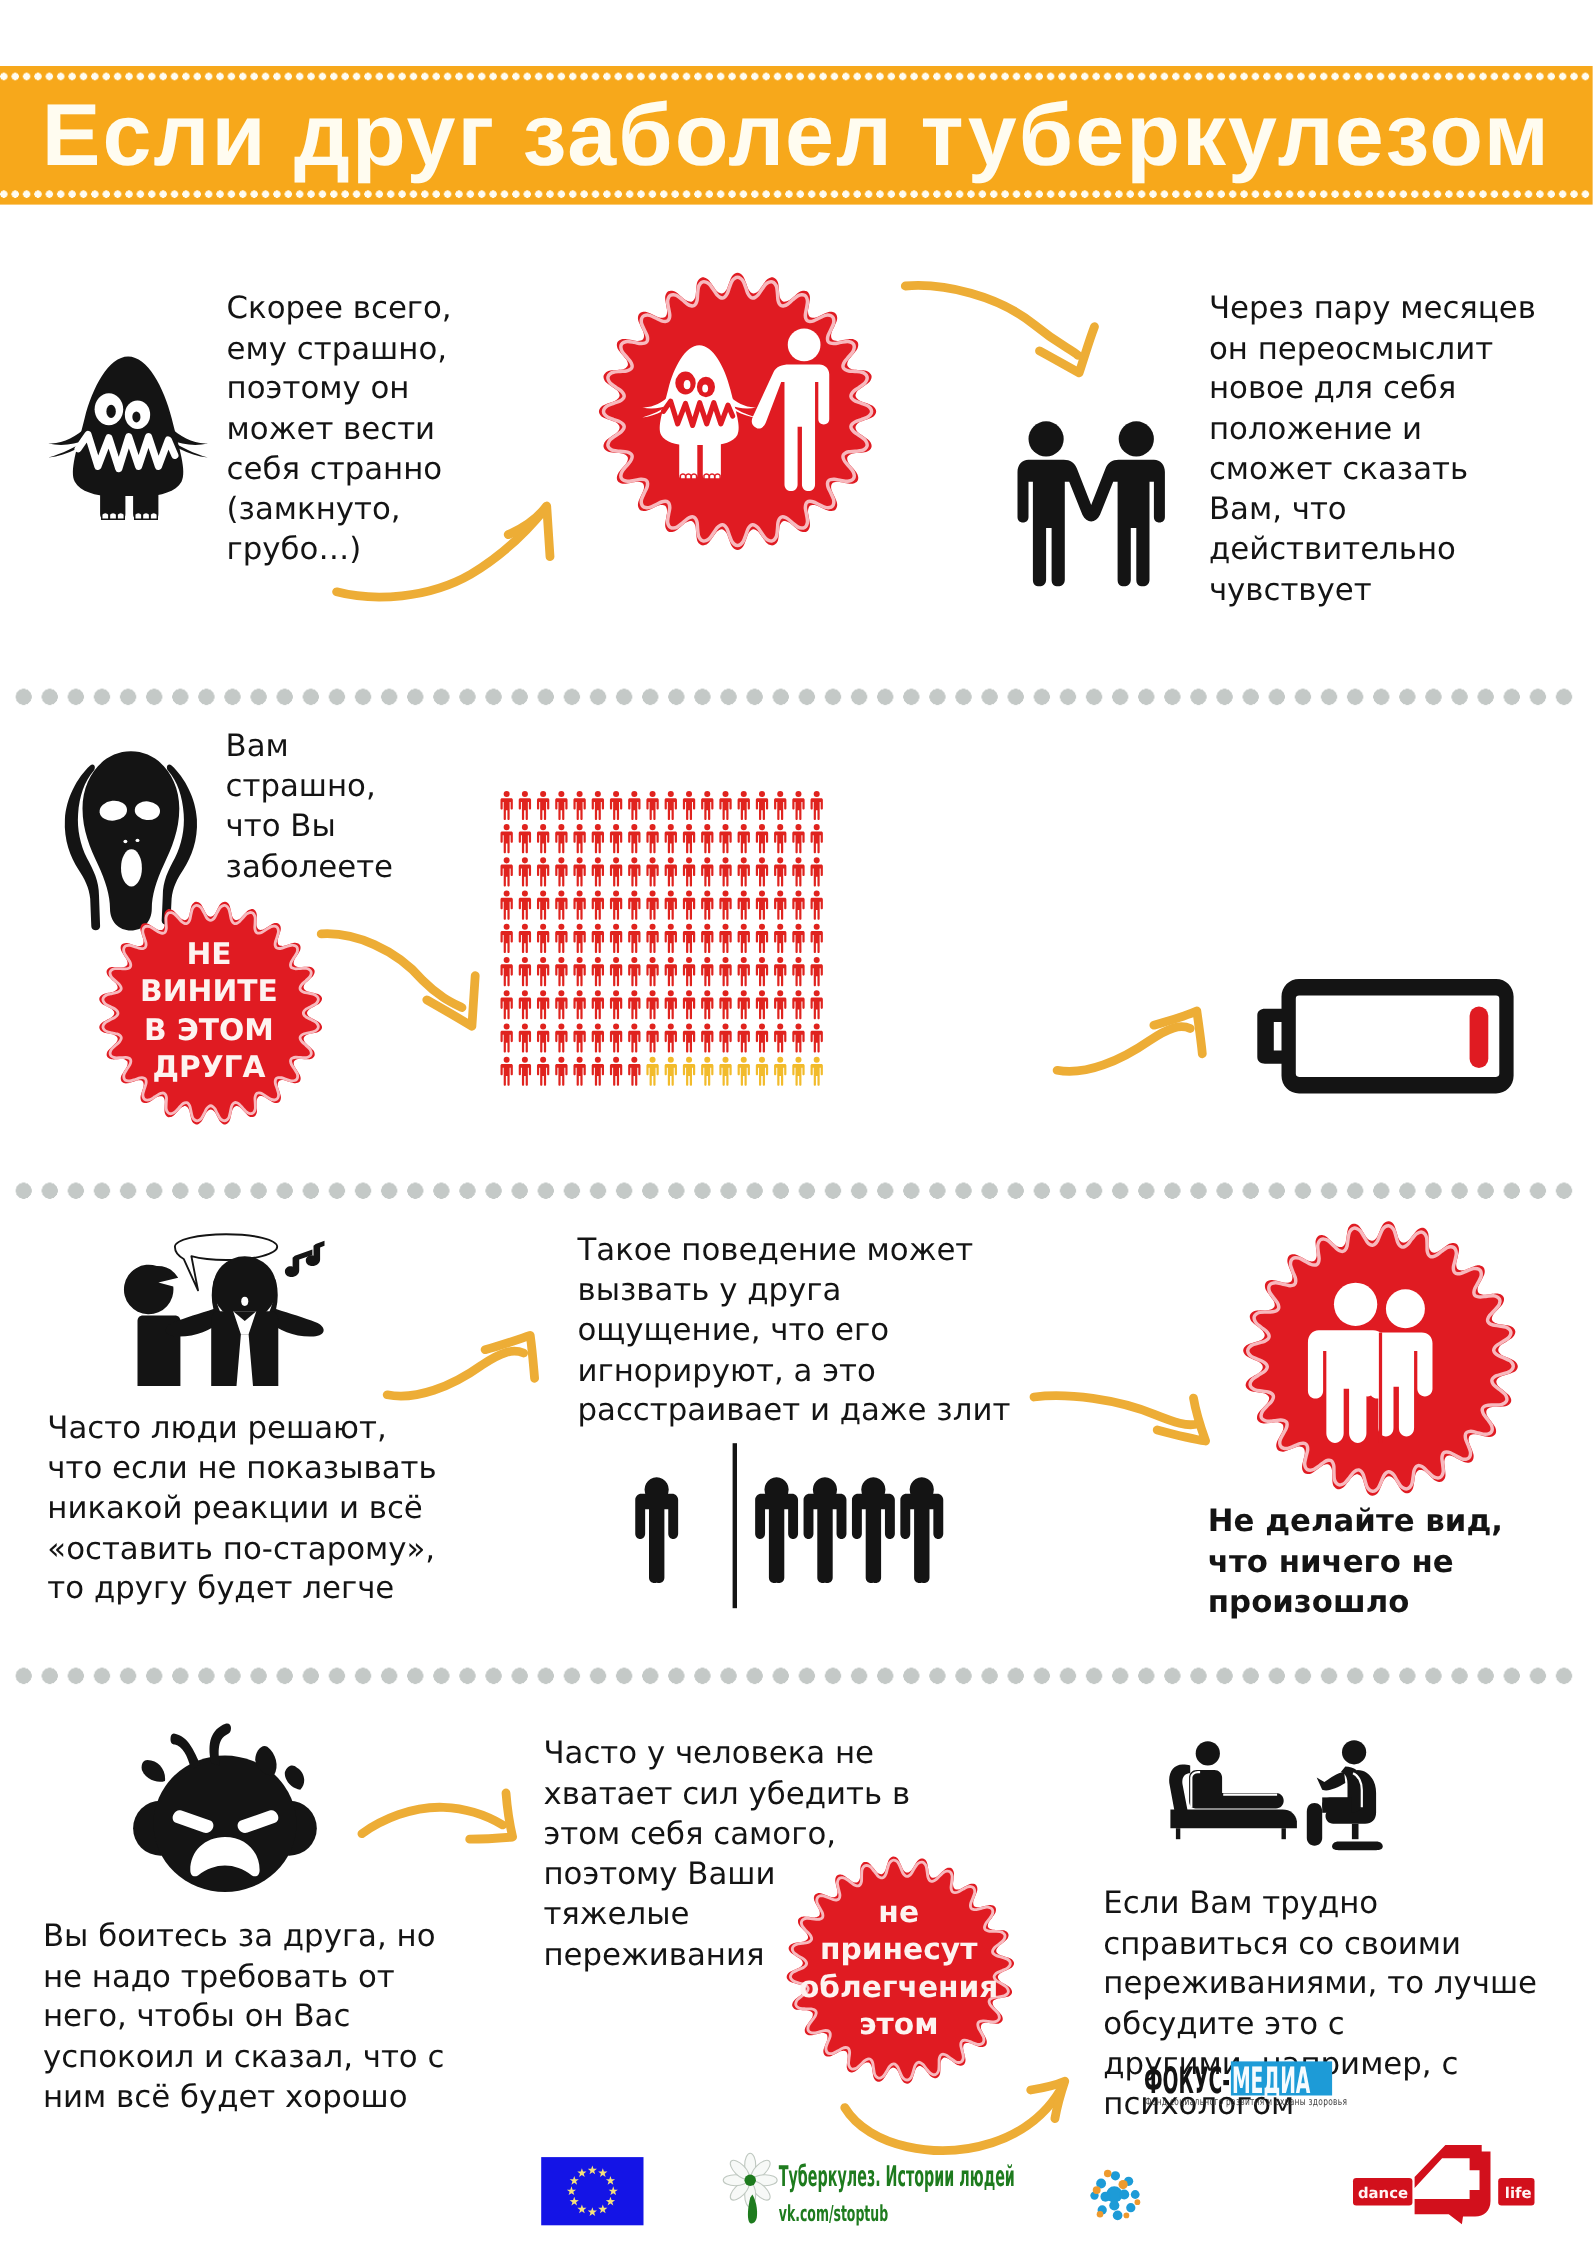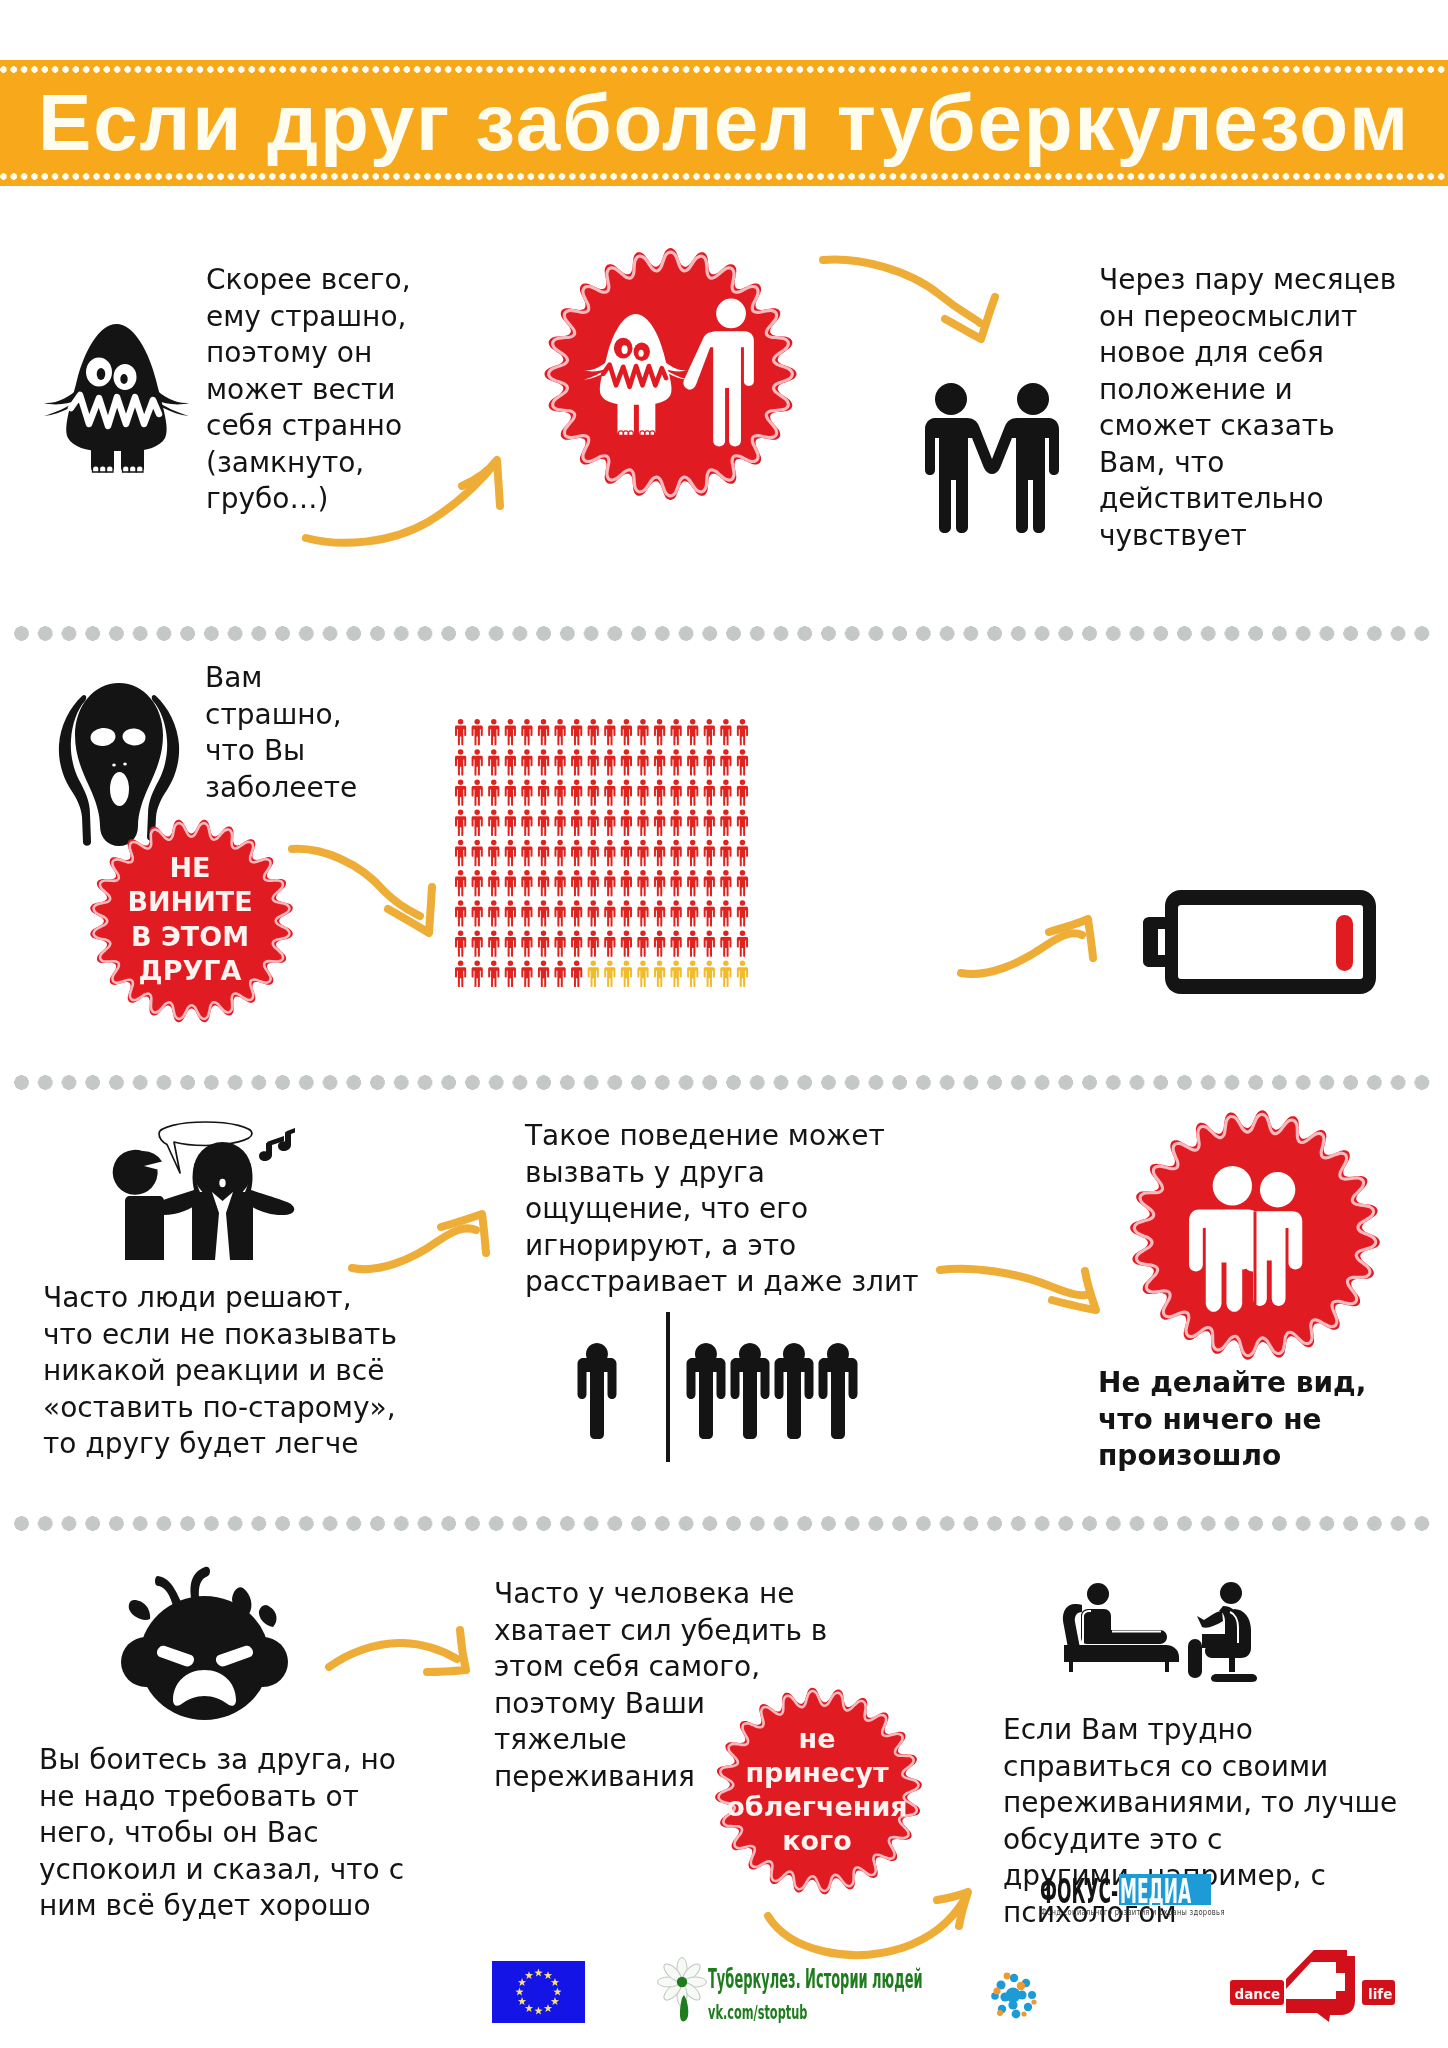--- a/index.html
+++ b/index.html
@@ -794,21 +794,21 @@
   <div class="abs" style="left:712px;top:1685px;width:213px;height:212px">
     <svg width="213" height="212" viewBox="-2 -2 260 260">
       <path class="starburst" d="M153.23 3.53 C154.13 3.71,154.99 4.20,155.75 4.98 C156.50 5.75,157.25 6.66,157.78 8.18 C158.32 9.71,158.61 12.15,158.96 14.13 C159.31 16.12,159.47 18.54,159.89 20.08 C160.30 21.61,160.84 22.52,161.43 23.32 C162.01 24.13,162.66 24.65,163.41 24.91 C164.17 25.17,165.00 25.15,165.96 24.88 C166.92 24.60,167.90 24.22,169.17 23.27 C170.44 22.31,172.06 20.50,173.55 19.15 C175.05 17.80,176.78 16.05,178.14 15.17 C179.50 14.30,180.64 14.04,181.72 13.90 C182.79 13.75,183.77 13.89,184.59 14.30 C185.41 14.71,186.11 15.40,186.64 16.35 C187.17 17.29,187.66 18.36,187.78 19.97 C187.90 21.59,187.55 24.02,187.37 26.03 C187.20 28.03,186.73 30.42,186.73 32.01 C186.73 33.59,187.02 34.61,187.38 35.54 C187.74 36.47,188.22 37.15,188.89 37.59 C189.55 38.04,190.36 38.23,191.36 38.22 C192.35 38.20,193.40 38.08,194.87 37.49 C196.34 36.89,198.38 35.56,200.18 34.65 C201.97 33.73,204.09 32.49,205.63 32.00 C207.17 31.50,208.34 31.55,209.42 31.69 C210.49 31.83,211.40 32.22,212.08 32.82 C212.77 33.43,213.27 34.28,213.54 35.33 C213.81 36.38,214.00 37.54,213.70 39.13 C213.40 40.72,212.43 42.97,211.74 44.87 C211.05 46.76,209.98 48.95,209.58 50.48 C209.17 52.01,209.18 53.07,209.29 54.06 C209.39 55.05,209.69 55.83,210.21 56.43 C210.74 57.03,211.47 57.43,212.43 57.67 C213.40 57.92,214.45 58.08,216.02 57.88 C217.60 57.69,219.91 56.93,221.88 56.51 C223.85 56.09,226.22 55.44,227.83 55.36 C229.45 55.28,230.57 55.63,231.57 56.04 C232.57 56.45,233.35 57.06,233.85 57.83 C234.36 58.59,234.62 59.54,234.61 60.63 C234.60 61.71,234.48 62.88,233.78 64.34 C233.08 65.79,231.56 67.72,230.41 69.37 C229.25 71.02,227.65 72.86,226.86 74.23 C226.07 75.61,225.81 76.63,225.65 77.62 C225.50 78.60,225.58 79.43,225.93 80.15 C226.29 80.87,226.89 81.44,227.76 81.92 C228.63 82.41,229.60 82.83,231.17 83.05 C232.74 83.27,235.17 83.14,237.18 83.24 C239.19 83.34,241.65 83.33,243.23 83.67 C244.81 84.02,245.80 84.64,246.67 85.30 C247.53 85.96,248.12 86.75,248.41 87.62 C248.70 88.49,248.71 89.47,248.42 90.52 C248.12 91.56,247.71 92.66,246.66 93.88 C245.60 95.11,243.63 96.58,242.09 97.88 C240.55 99.17,238.53 100.53,237.41 101.65 C236.29 102.77,235.77 103.70,235.37 104.61 C234.96 105.52,234.83 106.34,234.98 107.13 C235.14 107.91,235.57 108.62,236.28 109.31 C237.00 110.01,237.83 110.67,239.29 111.29 C240.75 111.91,243.13 112.41,245.05 113.03 C246.96 113.65,249.34 114.27,250.78 115.01 C252.22 115.75,253.01 116.61,253.67 117.47 C254.34 118.33,254.70 119.24,254.76 120.16 C254.81 121.07,254.57 122.03,254.01 122.96 C253.46 123.89,252.78 124.85,251.44 125.76 C250.11 126.67,247.82 127.58,246.00 128.43 C244.18 129.28,241.87 130.07,240.50 130.87 C239.13 131.66,238.39 132.42,237.76 133.19 C237.14 133.97,236.80 134.73,236.74 135.53 C236.68 136.32,236.92 137.12,237.43 137.98 C237.95 138.83,238.57 139.68,239.82 140.66 C241.07 141.64,243.24 142.73,244.93 143.83 C246.62 144.92,248.76 146.14,249.96 147.23 C251.15 148.31,251.70 149.35,252.12 150.35 C252.54 151.35,252.65 152.33,252.47 153.23 C252.29 154.13,251.80 154.99,251.02 155.75 C250.25 156.50,249.34 157.25,247.82 157.78 C246.29 158.32,243.85 158.61,241.87 158.96 C239.88 159.31,237.46 159.47,235.92 159.89 C234.39 160.30,233.48 160.84,232.68 161.43 C231.87 162.01,231.35 162.66,231.09 163.41 C230.83 164.17,230.85 165.00,231.12 165.96 C231.40 166.92,231.78 167.90,232.73 169.17 C233.69 170.44,235.50 172.06,236.85 173.55 C238.20 175.05,239.95 176.78,240.83 178.14 C241.70 179.50,241.96 180.64,242.10 181.72 C242.25 182.79,242.11 183.77,241.70 184.59 C241.29 185.41,240.60 186.11,239.65 186.64 C238.71 187.17,237.64 187.66,236.03 187.78 C234.41 187.90,231.98 187.55,229.97 187.37 C227.97 187.20,225.58 186.73,223.99 186.73 C222.41 186.73,221.39 187.02,220.46 187.38 C219.53 187.74,218.85 188.22,218.41 188.89 C217.96 189.55,217.77 190.36,217.78 191.36 C217.80 192.35,217.92 193.40,218.51 194.87 C219.11 196.34,220.44 198.38,221.35 200.18 C222.27 201.97,223.51 204.09,224.00 205.63 C224.50 207.17,224.45 208.34,224.31 209.42 C224.17 210.49,223.78 211.40,223.18 212.08 C222.57 212.77,221.72 213.27,220.67 213.54 C219.62 213.81,218.46 214.00,216.87 213.70 C215.28 213.40,213.03 212.43,211.13 211.74 C209.24 211.05,207.05 209.98,205.52 209.58 C203.99 209.17,202.93 209.18,201.94 209.29 C200.95 209.39,200.17 209.69,199.57 210.21 C198.97 210.74,198.57 211.47,198.33 212.43 C198.08 213.40,197.92 214.45,198.12 216.02 C198.31 217.60,199.07 219.91,199.49 221.88 C199.91 223.85,200.56 226.22,200.64 227.83 C200.72 229.45,200.37 230.57,199.96 231.57 C199.55 232.57,198.94 233.35,198.17 233.85 C197.41 234.36,196.46 234.62,195.37 234.61 C194.29 234.60,193.12 234.48,191.66 233.78 C190.21 233.08,188.28 231.56,186.63 230.41 C184.98 229.25,183.14 227.65,181.77 226.86 C180.39 226.07,179.37 225.81,178.38 225.65 C177.40 225.50,176.57 225.58,175.85 225.93 C175.13 226.29,174.56 226.89,174.08 227.76 C173.59 228.63,173.17 229.60,172.95 231.17 C172.73 232.74,172.86 235.17,172.76 237.18 C172.66 239.19,172.67 241.65,172.33 243.23 C171.98 244.81,171.36 245.80,170.70 246.67 C170.04 247.53,169.25 248.12,168.38 248.41 C167.51 248.70,166.53 248.71,165.48 248.42 C164.44 248.12,163.34 247.71,162.12 246.66 C160.89 245.60,159.42 243.63,158.12 242.09 C156.83 240.55,155.47 238.53,154.35 237.41 C153.23 236.29,152.30 235.77,151.39 235.37 C150.48 234.96,149.66 234.83,148.87 234.98 C148.09 235.14,147.38 235.57,146.69 236.28 C145.99 237.00,145.33 237.83,144.71 239.29 C144.09 240.75,143.59 243.13,142.97 245.05 C142.35 246.96,141.73 249.34,140.99 250.78 C140.25 252.22,139.39 253.01,138.53 253.67 C137.67 254.34,136.76 254.70,135.84 254.76 C134.93 254.81,133.97 254.57,133.04 254.01 C132.11 253.46,131.15 252.78,130.24 251.44 C129.33 250.11,128.42 247.82,127.57 246.00 C126.72 244.18,125.93 241.87,125.13 240.50 C124.34 239.13,123.58 238.39,122.81 237.76 C122.03 237.14,121.27 236.80,120.47 236.74 C119.68 236.68,118.88 236.92,118.02 237.43 C117.17 237.95,116.32 238.57,115.34 239.82 C114.36 241.07,113.27 243.24,112.17 244.93 C111.08 246.62,109.86 248.76,108.77 249.96 C107.69 251.15,106.65 251.70,105.65 252.12 C104.65 252.54,103.67 252.65,102.77 252.47 C101.87 252.29,101.01 251.80,100.25 251.02 C99.50 250.25,98.75 249.34,98.22 247.82 C97.68 246.29,97.39 243.85,97.04 241.87 C96.69 239.88,96.53 237.46,96.11 235.92 C95.70 234.39,95.16 233.48,94.57 232.68 C93.99 231.87,93.34 231.35,92.59 231.09 C91.83 230.83,91.00 230.85,90.04 231.12 C89.08 231.40,88.10 231.78,86.83 232.73 C85.56 233.69,83.94 235.50,82.45 236.85 C80.95 238.20,79.22 239.95,77.86 240.83 C76.50 241.70,75.36 241.96,74.28 242.10 C73.21 242.25,72.23 242.11,71.41 241.70 C70.59 241.29,69.89 240.60,69.36 239.65 C68.83 238.71,68.34 237.64,68.22 236.03 C68.10 234.41,68.45 231.98,68.63 229.97 C68.80 227.97,69.27 225.58,69.27 223.99 C69.27 222.41,68.98 221.39,68.62 220.46 C68.26 219.53,67.78 218.85,67.11 218.41 C66.45 217.96,65.64 217.77,64.64 217.78 C63.65 217.80,62.60 217.92,61.13 218.51 C59.66 219.11,57.62 220.44,55.82 221.35 C54.03 222.27,51.91 223.51,50.37 224.00 C48.83 224.50,47.66 224.45,46.58 224.31 C45.51 224.17,44.60 223.78,43.92 223.18 C43.23 222.57,42.73 221.72,42.46 220.67 C42.19 219.62,42.00 218.46,42.30 216.87 C42.60 215.28,43.57 213.03,44.26 211.13 C44.95 209.24,46.02 207.05,46.42 205.52 C46.83 203.99,46.82 202.93,46.71 201.94 C46.61 200.95,46.31 200.17,45.79 199.57 C45.26 198.97,44.53 198.57,43.57 198.33 C42.60 198.08,41.55 197.92,39.98 198.12 C38.40 198.31,36.09 199.07,34.12 199.49 C32.15 199.91,29.78 200.56,28.17 200.64 C26.55 200.72,25.43 200.37,24.43 199.96 C23.43 199.55,22.65 198.94,22.15 198.17 C21.64 197.41,21.38 196.46,21.39 195.37 C21.40 194.29,21.52 193.12,22.22 191.66 C22.92 190.21,24.44 188.28,25.59 186.63 C26.75 184.98,28.35 183.14,29.14 181.77 C29.93 180.39,30.19 179.37,30.35 178.38 C30.50 177.40,30.42 176.57,30.07 175.85 C29.71 175.13,29.11 174.56,28.24 174.08 C27.37 173.59,26.40 173.17,24.83 172.95 C23.26 172.73,20.83 172.86,18.82 172.76 C16.81 172.66,14.35 172.67,12.77 172.33 C11.19 171.98,10.20 171.36,9.33 170.70 C8.47 170.04,7.88 169.25,7.59 168.38 C7.30 167.51,7.29 166.53,7.58 165.48 C7.88 164.44,8.29 163.34,9.34 162.12 C10.40 160.89,12.37 159.42,13.91 158.12 C15.45 156.83,17.47 155.47,18.59 154.35 C19.71 153.23,20.23 152.30,20.63 151.39 C21.04 150.48,21.17 149.66,21.02 148.87 C20.86 148.09,20.43 147.38,19.72 146.69 C19.00 145.99,18.17 145.33,16.71 144.71 C15.25 144.09,12.87 143.59,10.95 142.97 C9.04 142.35,6.66 141.73,5.22 140.99 C3.78 140.25,2.99 139.39,2.33 138.53 C1.66 137.67,1.30 136.76,1.24 135.84 C1.19 134.93,1.43 133.97,1.99 133.04 C2.54 132.11,3.22 131.15,4.56 130.24 C5.89 129.33,8.18 128.42,10.00 127.57 C11.82 126.72,14.13 125.93,15.50 125.13 C16.87 124.34,17.61 123.58,18.24 122.81 C18.86 122.03,19.20 121.27,19.26 120.47 C19.32 119.68,19.08 118.88,18.57 118.02 C18.05 117.17,17.43 116.32,16.18 115.34 C14.93 114.36,12.76 113.27,11.07 112.17 C9.38 111.08,7.24 109.86,6.04 108.77 C4.85 107.69,4.30 106.65,3.88 105.65 C3.46 104.65,3.35 103.67,3.53 102.77 C3.71 101.87,4.20 101.01,4.98 100.25 C5.75 99.50,6.66 98.75,8.18 98.22 C9.71 97.68,12.15 97.39,14.13 97.04 C16.12 96.69,18.54 96.53,20.08 96.11 C21.61 95.70,22.52 95.16,23.32 94.57 C24.13 93.99,24.65 93.34,24.91 92.59 C25.17 91.83,25.15 91.00,24.88 90.04 C24.60 89.08,24.22 88.10,23.27 86.83 C22.31 85.56,20.50 83.94,19.15 82.45 C17.80 80.95,16.05 79.22,15.17 77.86 C14.30 76.50,14.04 75.36,13.90 74.28 C13.75 73.21,13.89 72.23,14.30 71.41 C14.71 70.59,15.40 69.89,16.35 69.36 C17.29 68.83,18.36 68.34,19.97 68.22 C21.59 68.10,24.02 68.45,26.03 68.63 C28.03 68.80,30.42 69.27,32.01 69.27 C33.59 69.27,34.61 68.98,35.54 68.62 C36.47 68.26,37.15 67.78,37.59 67.11 C38.04 66.45,38.23 65.64,38.22 64.64 C38.20 63.65,38.08 62.60,37.49 61.13 C36.89 59.66,35.56 57.62,34.65 55.82 C33.73 54.03,32.49 51.91,32.00 50.37 C31.50 48.83,31.55 47.66,31.69 46.58 C31.83 45.51,32.22 44.60,32.82 43.92 C33.43 43.23,34.28 42.73,35.33 42.46 C36.38 42.19,37.54 42.00,39.13 42.30 C40.72 42.60,42.97 43.57,44.87 44.26 C46.76 44.95,48.95 46.02,50.48 46.42 C52.01 46.83,53.07 46.82,54.06 46.71 C55.05 46.61,55.83 46.31,56.43 45.79 C57.03 45.26,57.43 44.53,57.67 43.57 C57.92 42.60,58.08 41.55,57.88 39.98 C57.69 38.40,56.93 36.09,56.51 34.12 C56.09 32.15,55.44 29.78,55.36 28.17 C55.28 26.55,55.63 25.43,56.04 24.43 C56.45 23.43,57.06 22.65,57.83 22.15 C58.59 21.64,59.54 21.38,60.63 21.39 C61.71 21.40,62.88 21.52,64.34 22.22 C65.79 22.92,67.72 24.44,69.37 25.59 C71.02 26.75,72.86 28.35,74.23 29.14 C75.61 29.93,76.63 30.19,77.62 30.35 C78.60 30.50,79.43 30.42,80.15 30.07 C80.87 29.71,81.44 29.11,81.92 28.24 C82.41 27.37,82.83 26.40,83.05 24.83 C83.27 23.26,83.14 20.83,83.24 18.82 C83.34 16.81,83.33 14.35,83.67 12.77 C84.02 11.19,84.64 10.20,85.30 9.33 C85.96 8.47,86.75 7.88,87.62 7.59 C88.49 7.30,89.47 7.29,90.52 7.58 C91.56 7.88,92.66 8.29,93.88 9.34 C95.11 10.40,96.58 12.37,97.88 13.91 C99.17 15.45,100.53 17.47,101.65 18.59 C102.77 19.71,103.70 20.23,104.61 20.63 C105.52 21.04,106.34 21.17,107.13 21.02 C107.91 20.86,108.62 20.43,109.31 19.72 C110.01 19.00,110.67 18.17,111.29 16.71 C111.91 15.25,112.41 12.87,113.03 10.95 C113.65 9.04,114.27 6.66,115.01 5.22 C115.75 3.78,116.61 2.99,117.47 2.33 C118.33 1.66,119.24 1.30,120.16 1.24 C121.07 1.19,122.03 1.43,122.96 1.99 C123.89 2.54,124.85 3.22,125.76 4.56 C126.67 5.89,127.58 8.18,128.43 10.00 C129.28 11.82,130.07 14.13,130.87 15.50 C131.66 16.87,132.42 17.61,133.19 18.24 C133.97 18.86,134.73 19.20,135.53 19.26 C136.32 19.32,137.12 19.08,137.98 18.57 C138.83 18.05,139.68 17.43,140.66 16.18 C141.64 14.93,142.73 12.76,143.83 11.07 C144.92 9.38,146.14 7.24,147.23 6.04 C148.31 4.85,149.35 4.30,150.35 3.88 C151.35 3.46,152.33 3.35,153.23 3.53 Z" fill="#E01B22" stroke="none" stroke-width="4.5"></path>
         <path d="M152.40 7.65 C153.27 7.82,154.09 8.30,154.82 9.07 C155.55 9.84,156.26 10.74,156.77 12.26 C157.28 13.78,157.53 16.21,157.85 18.19 C158.18 20.16,158.31 22.58,158.70 24.10 C159.08 25.63,159.59 26.53,160.15 27.32 C160.71 28.12,161.32 28.64,162.05 28.89 C162.78 29.14,163.58 29.11,164.51 28.82 C165.44 28.54,166.40 28.14,167.63 27.17 C168.87 26.21,170.47 24.38,171.93 23.02 C173.40 21.66,175.10 19.90,176.43 19.01 C177.76 18.12,178.88 17.85,179.93 17.70 C180.97 17.54,181.92 17.67,182.71 18.06 C183.51 18.46,184.18 19.14,184.69 20.07 C185.19 21.00,185.65 22.05,185.75 23.65 C185.84 25.25,185.46 27.66,185.26 29.65 C185.06 31.64,184.56 34.02,184.54 35.59 C184.51 37.16,184.78 38.16,185.11 39.07 C185.44 39.99,185.90 40.65,186.54 41.08 C187.18 41.50,187.96 41.68,188.93 41.65 C189.91 41.61,190.93 41.48,192.38 40.87 C193.82 40.25,195.84 38.90,197.61 37.97 C199.37 37.04,201.47 35.77,202.99 35.26 C204.51 34.75,205.65 34.78,206.71 34.89 C207.76 35.01,208.64 35.38,209.30 35.97 C209.97 36.56,210.44 37.39,210.69 38.42 C210.94 39.45,211.11 40.58,210.79 42.15 C210.46 43.72,209.47 45.96,208.76 47.83 C208.05 49.70,206.96 51.86,206.53 53.37 C206.10 54.88,206.09 55.92,206.18 56.88 C206.27 57.85,206.54 58.61,207.04 59.19 C207.55 59.77,208.26 60.14,209.21 60.36 C210.16 60.58,211.18 60.72,212.74 60.50 C214.29 60.28,216.59 59.50,218.54 59.05 C220.49 58.61,222.84 57.93,224.44 57.83 C226.03 57.73,227.14 58.05,228.12 58.44 C229.11 58.82,229.86 59.41,230.35 60.15 C230.84 60.89,231.09 61.81,231.06 62.87 C231.03 63.93,230.90 65.07,230.19 66.50 C229.47 67.93,227.93 69.84,226.76 71.46 C225.59 73.08,223.98 74.89,223.17 76.24 C222.36 77.59,222.09 78.58,221.92 79.54 C221.75 80.50,221.82 81.30,222.16 81.99 C222.50 82.68,223.09 83.23,223.95 83.69 C224.81 84.14,225.76 84.54,227.32 84.73 C228.88 84.92,231.30 84.76,233.30 84.83 C235.29 84.91,237.74 84.87,239.31 85.18 C240.88 85.49,241.86 86.09,242.71 86.72 C243.57 87.35,244.14 88.11,244.43 88.95 C244.71 89.79,244.71 90.75,244.41 91.76 C244.10 92.78,243.68 93.85,242.62 95.04 C241.56 96.24,239.58 97.68,238.03 98.95 C236.48 100.21,234.45 101.54,233.32 102.63 C232.20 103.73,231.67 104.62,231.26 105.50 C230.85 106.38,230.71 107.18,230.86 107.93 C231.01 108.68,231.43 109.36,232.15 110.03 C232.86 110.69,233.68 111.32,235.13 111.91 C236.59 112.50,238.97 112.97,240.88 113.56 C242.79 114.15,245.17 114.74,246.60 115.45 C248.04 116.16,248.83 116.99,249.49 117.82 C250.15 118.65,250.51 119.53,250.57 120.42 C250.62 121.30,250.37 122.22,249.82 123.13 C249.26 124.03,248.58 124.95,247.24 125.83 C245.91 126.71,243.62 127.59,241.80 128.42 C239.98 129.24,237.67 130.00,236.30 130.76 C234.93 131.52,234.19 132.25,233.57 133.00 C232.94 133.74,232.60 134.47,232.55 135.24 C232.50 136.00,232.73 136.77,233.25 137.60 C233.77 138.42,234.39 139.24,235.65 140.19 C236.90 141.13,239.08 142.20,240.77 143.27 C242.46 144.33,244.61 145.52,245.81 146.57 C247.01 147.63,247.56 148.64,247.98 149.61 C248.41 150.58,248.53 151.53,248.35 152.40 C248.18 153.27,247.70 154.09,246.93 154.82 C246.16 155.55,245.26 156.26,243.74 156.77 C242.22 157.28,239.79 157.53,237.81 157.85 C235.84 158.18,233.42 158.31,231.90 158.70 C230.37 159.08,229.47 159.59,228.68 160.15 C227.88 160.71,227.36 161.32,227.11 162.05 C226.86 162.78,226.89 163.58,227.18 164.51 C227.46 165.44,227.86 166.40,228.83 167.63 C229.79 168.87,231.62 170.47,232.98 171.93 C234.34 173.40,236.10 175.10,236.99 176.43 C237.88 177.76,238.15 178.88,238.30 179.93 C238.46 180.97,238.33 181.92,237.94 182.71 C237.54 183.51,236.86 184.18,235.93 184.69 C235.00 185.19,233.95 185.65,232.35 185.75 C230.75 185.84,228.34 185.46,226.35 185.26 C224.36 185.06,221.98 184.56,220.41 184.54 C218.84 184.51,217.84 184.78,216.93 185.11 C216.01 185.44,215.35 185.90,214.92 186.54 C214.50 187.18,214.32 187.96,214.35 188.93 C214.39 189.91,214.52 190.93,215.13 192.38 C215.75 193.82,217.10 195.84,218.03 197.61 C218.96 199.37,220.23 201.47,220.74 202.99 C221.25 204.51,221.22 205.65,221.11 206.71 C220.99 207.76,220.62 208.64,220.03 209.30 C219.44 209.97,218.61 210.44,217.58 210.69 C216.55 210.94,215.42 211.11,213.85 210.79 C212.28 210.46,210.04 209.47,208.17 208.76 C206.30 208.05,204.14 206.96,202.63 206.53 C201.12 206.10,200.08 206.09,199.12 206.18 C198.15 206.27,197.39 206.54,196.81 207.04 C196.23 207.55,195.86 208.26,195.64 209.21 C195.42 210.16,195.28 211.18,195.50 212.74 C195.72 214.29,196.50 216.59,196.95 218.54 C197.39 220.49,198.07 222.84,198.17 224.44 C198.27 226.03,197.95 227.14,197.56 228.12 C197.18 229.11,196.59 229.86,195.85 230.35 C195.11 230.84,194.19 231.09,193.13 231.06 C192.07 231.03,190.93 230.90,189.50 230.19 C188.07 229.47,186.16 227.93,184.54 226.76 C182.92 225.59,181.11 223.98,179.76 223.17 C178.41 222.36,177.42 222.09,176.46 221.92 C175.50 221.75,174.70 221.82,174.01 222.16 C173.32 222.50,172.77 223.09,172.31 223.95 C171.86 224.81,171.46 225.76,171.27 227.32 C171.08 228.88,171.24 231.30,171.17 233.30 C171.09 235.29,171.13 237.74,170.82 239.31 C170.51 240.88,169.91 241.86,169.28 242.71 C168.65 243.57,167.89 244.14,167.05 244.43 C166.21 244.71,165.25 244.71,164.24 244.41 C163.22 244.10,162.15 243.68,160.96 242.62 C159.76 241.56,158.32 239.58,157.05 238.03 C155.79 236.48,154.46 234.45,153.37 233.32 C152.27 232.20,151.38 231.67,150.50 231.26 C149.62 230.85,148.82 230.71,148.07 230.86 C147.32 231.01,146.64 231.43,145.97 232.15 C145.31 232.86,144.68 233.68,144.09 235.13 C143.50 236.59,143.03 238.97,142.44 240.88 C141.85 242.79,141.26 245.17,140.55 246.60 C139.84 248.04,139.01 248.83,138.18 249.49 C137.35 250.15,136.47 250.51,135.58 250.57 C134.70 250.62,133.78 250.37,132.87 249.82 C131.97 249.26,131.05 248.58,130.17 247.24 C129.29 245.91,128.41 243.62,127.58 241.80 C126.76 239.98,126.00 237.67,125.24 236.30 C124.48 234.93,123.75 234.19,123.00 233.57 C122.26 232.94,121.53 232.60,120.76 232.55 C120.00 232.50,119.23 232.73,118.40 233.25 C117.58 233.77,116.76 234.39,115.81 235.65 C114.87 236.90,113.80 239.08,112.73 240.77 C111.67 242.46,110.48 244.61,109.43 245.81 C108.37 247.01,107.36 247.56,106.39 247.98 C105.42 248.41,104.47 248.53,103.60 248.35 C102.73 248.18,101.91 247.70,101.18 246.93 C100.45 246.16,99.74 245.26,99.23 243.74 C98.72 242.22,98.47 239.79,98.15 237.81 C97.82 235.84,97.69 233.42,97.30 231.90 C96.92 230.37,96.41 229.47,95.85 228.68 C95.29 227.88,94.68 227.36,93.95 227.11 C93.22 226.86,92.42 226.89,91.49 227.18 C90.56 227.46,89.60 227.86,88.37 228.83 C87.13 229.79,85.53 231.62,84.07 232.98 C82.60 234.34,80.90 236.10,79.57 236.99 C78.24 237.88,77.12 238.15,76.07 238.30 C75.03 238.46,74.08 238.33,73.29 237.94 C72.49 237.54,71.82 236.86,71.31 235.93 C70.81 235.00,70.35 233.95,70.25 232.35 C70.16 230.75,70.54 228.34,70.74 226.35 C70.94 224.36,71.44 221.98,71.46 220.41 C71.49 218.84,71.22 217.84,70.89 216.93 C70.56 216.01,70.10 215.35,69.46 214.92 C68.82 214.50,68.04 214.32,67.07 214.35 C66.09 214.39,65.07 214.52,63.62 215.13 C62.18 215.75,60.16 217.10,58.39 218.03 C56.63 218.96,54.53 220.23,53.01 220.74 C51.49 221.25,50.35 221.22,49.29 221.11 C48.24 220.99,47.36 220.62,46.70 220.03 C46.03 219.44,45.56 218.61,45.31 217.58 C45.06 216.55,44.89 215.42,45.21 213.85 C45.54 212.28,46.53 210.04,47.24 208.17 C47.95 206.30,49.04 204.14,49.47 202.63 C49.90 201.12,49.91 200.08,49.82 199.12 C49.73 198.15,49.46 197.39,48.96 196.81 C48.45 196.23,47.74 195.86,46.79 195.64 C45.84 195.42,44.82 195.28,43.26 195.50 C41.71 195.72,39.41 196.50,37.46 196.95 C35.51 197.39,33.16 198.07,31.56 198.17 C29.97 198.27,28.86 197.95,27.88 197.56 C26.89 197.18,26.14 196.59,25.65 195.85 C25.16 195.11,24.91 194.19,24.94 193.13 C24.97 192.07,25.10 190.93,25.81 189.50 C26.53 188.07,28.07 186.16,29.24 184.54 C30.41 182.92,32.02 181.11,32.83 179.76 C33.64 178.41,33.91 177.42,34.08 176.46 C34.25 175.50,34.18 174.70,33.84 174.01 C33.50 173.32,32.91 172.77,32.05 172.31 C31.19 171.86,30.24 171.46,28.68 171.27 C27.12 171.08,24.70 171.24,22.70 171.17 C20.71 171.09,18.26 171.13,16.69 170.82 C15.12 170.51,14.14 169.91,13.29 169.28 C12.43 168.65,11.86 167.89,11.57 167.05 C11.29 166.21,11.29 165.25,11.59 164.24 C11.90 163.22,12.32 162.15,13.38 160.96 C14.44 159.76,16.42 158.32,17.97 157.05 C19.52 155.79,21.55 154.46,22.68 153.37 C23.80 152.27,24.33 151.38,24.74 150.50 C25.15 149.62,25.29 148.82,25.14 148.07 C24.99 147.32,24.57 146.64,23.85 145.97 C23.14 145.31,22.32 144.68,20.87 144.09 C19.41 143.50,17.03 143.03,15.12 142.44 C13.21 141.85,10.83 141.26,9.40 140.55 C7.96 139.84,7.17 139.01,6.51 138.18 C5.85 137.35,5.49 136.47,5.43 135.58 C5.38 134.70,5.63 133.78,6.18 132.87 C6.74 131.97,7.42 131.05,8.76 130.17 C10.09 129.29,12.38 128.41,14.20 127.58 C16.02 126.76,18.33 126.00,19.70 125.24 C21.07 124.48,21.81 123.75,22.43 123.00 C23.06 122.26,23.40 121.53,23.45 120.76 C23.50 120.00,23.27 119.23,22.75 118.40 C22.23 117.58,21.61 116.76,20.35 115.81 C19.10 114.87,16.92 113.80,15.23 112.73 C13.54 111.67,11.39 110.48,10.19 109.43 C8.99 108.37,8.44 107.36,8.02 106.39 C7.59 105.42,7.47 104.47,7.65 103.60 C7.82 102.73,8.30 101.91,9.07 101.18 C9.84 100.45,10.74 99.74,12.26 99.23 C13.78 98.72,16.21 98.47,18.19 98.15 C20.16 97.82,22.58 97.69,24.10 97.30 C25.63 96.92,26.53 96.41,27.32 95.85 C28.12 95.29,28.64 94.68,28.89 93.95 C29.14 93.22,29.11 92.42,28.82 91.49 C28.54 90.56,28.14 89.60,27.17 88.37 C26.21 87.13,24.38 85.53,23.02 84.07 C21.66 82.60,19.90 80.90,19.01 79.57 C18.12 78.24,17.85 77.12,17.70 76.07 C17.54 75.03,17.67 74.08,18.06 73.29 C18.46 72.49,19.14 71.82,20.07 71.31 C21.00 70.81,22.05 70.35,23.65 70.25 C25.25 70.16,27.66 70.54,29.65 70.74 C31.64 70.94,34.02 71.44,35.59 71.46 C37.16 71.49,38.16 71.22,39.07 70.89 C39.99 70.56,40.65 70.10,41.08 69.46 C41.50 68.82,41.68 68.04,41.65 67.07 C41.61 66.09,41.48 65.07,40.87 63.62 C40.25 62.18,38.90 60.16,37.97 58.39 C37.04 56.63,35.77 54.53,35.26 53.01 C34.75 51.49,34.78 50.35,34.89 49.29 C35.01 48.24,35.38 47.36,35.97 46.70 C36.56 46.03,37.39 45.56,38.42 45.31 C39.45 45.06,40.58 44.89,42.15 45.21 C43.72 45.54,45.96 46.53,47.83 47.24 C49.70 47.95,51.86 49.04,53.37 49.47 C54.88 49.90,55.92 49.91,56.88 49.82 C57.85 49.73,58.61 49.46,59.19 48.96 C59.77 48.45,60.14 47.74,60.36 46.79 C60.58 45.84,60.72 44.82,60.50 43.26 C60.28 41.71,59.50 39.41,59.05 37.46 C58.61 35.51,57.93 33.16,57.83 31.56 C57.73 29.97,58.05 28.86,58.44 27.88 C58.82 26.89,59.41 26.14,60.15 25.65 C60.89 25.16,61.81 24.91,62.87 24.94 C63.93 24.97,65.07 25.10,66.50 25.81 C67.93 26.53,69.84 28.07,71.46 29.24 C73.08 30.41,74.89 32.02,76.24 32.83 C77.59 33.64,78.58 33.91,79.54 34.08 C80.50 34.25,81.30 34.18,81.99 33.84 C82.68 33.50,83.23 32.91,83.69 32.05 C84.14 31.19,84.54 30.24,84.73 28.68 C84.92 27.12,84.76 24.70,84.83 22.70 C84.91 20.71,84.87 18.26,85.18 16.69 C85.49 15.12,86.09 14.14,86.72 13.29 C87.35 12.43,88.11 11.86,88.95 11.57 C89.79 11.29,90.75 11.29,91.76 11.59 C92.78 11.90,93.85 12.32,95.04 13.38 C96.24 14.44,97.68 16.42,98.95 17.97 C100.21 19.52,101.54 21.55,102.63 22.68 C103.73 23.80,104.62 24.33,105.50 24.74 C106.38 25.15,107.18 25.29,107.93 25.14 C108.68 24.99,109.36 24.57,110.03 23.85 C110.69 23.14,111.32 22.32,111.91 20.87 C112.50 19.41,112.97 17.03,113.56 15.12 C114.15 13.21,114.74 10.83,115.45 9.40 C116.16 7.96,116.99 7.17,117.82 6.51 C118.65 5.85,119.53 5.49,120.42 5.43 C121.30 5.38,122.22 5.63,123.13 6.18 C124.03 6.74,124.95 7.42,125.83 8.76 C126.71 10.09,127.59 12.38,128.42 14.20 C129.24 16.02,130.00 18.33,130.76 19.70 C131.52 21.07,132.25 21.81,133.00 22.43 C133.74 23.06,134.47 23.40,135.24 23.45 C136.00 23.50,136.77 23.27,137.60 22.75 C138.42 22.23,139.24 21.61,140.19 20.35 C141.13 19.10,142.20 16.92,143.27 15.23 C144.33 13.54,145.52 11.39,146.57 10.19 C147.63 8.99,148.64 8.44,149.61 8.02 C150.58 7.59,151.53 7.47,152.40 7.65 Z" fill="none" stroke="#F7B9BE" stroke-width="3.2"></path>
     </svg>
     <div class="abs" style="left:0;top:0;width:210px;height:209px;display:flex;flex-direction:column;align-items:center;justify-content:center;
        color:#FDF3F0;font-weight:bold;font-size:27px;line-height:34px;text-align:center">
       <div>не</div>
       <div>принесут</div>
       <div>облегчения</div>
-      <div>кого</div>
+      <div>этом</div>
     </div>
   </div>
 
   <div class="abs" style="left:762px;top:1882px;width:220px;height:90px">
     <svg width="220" height="90" viewBox="0 0 220 90">
       <path d="M6 34 C 28 70, 90 82, 140 66 C 170 56, 190 38, 202 18" fill="none" stroke="#EDAD36" stroke-width="8" stroke-linecap="round"></path>
       <path d="M175 18 C 187 16, 197 14, 206 10 C 202 22, 199 33, 197 44" fill="none" stroke="#EDAD36" stroke-width="8" stroke-linecap="round" stroke-linejoin="round"></path>
     </svg>
   </div>
 

